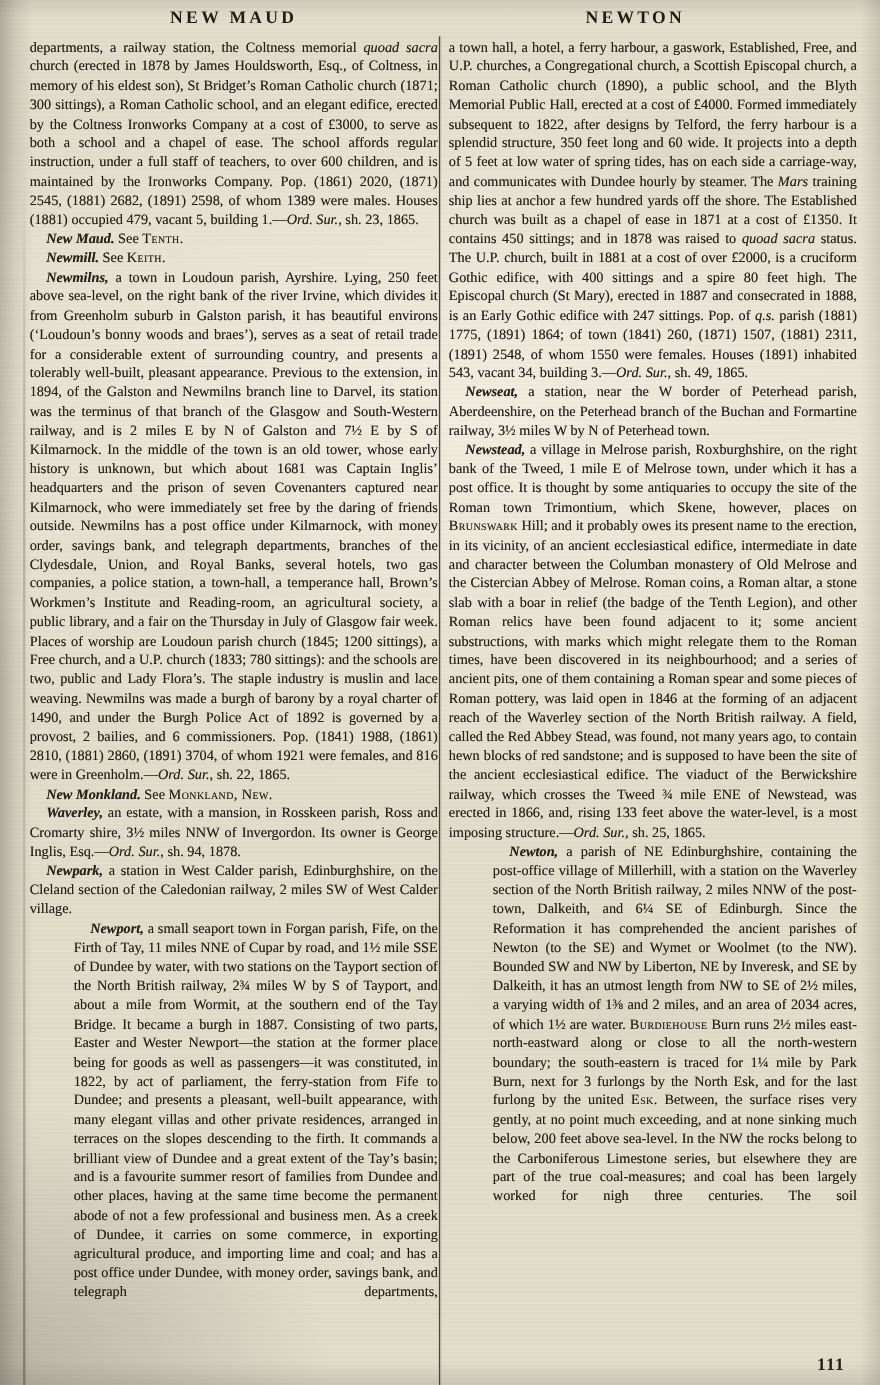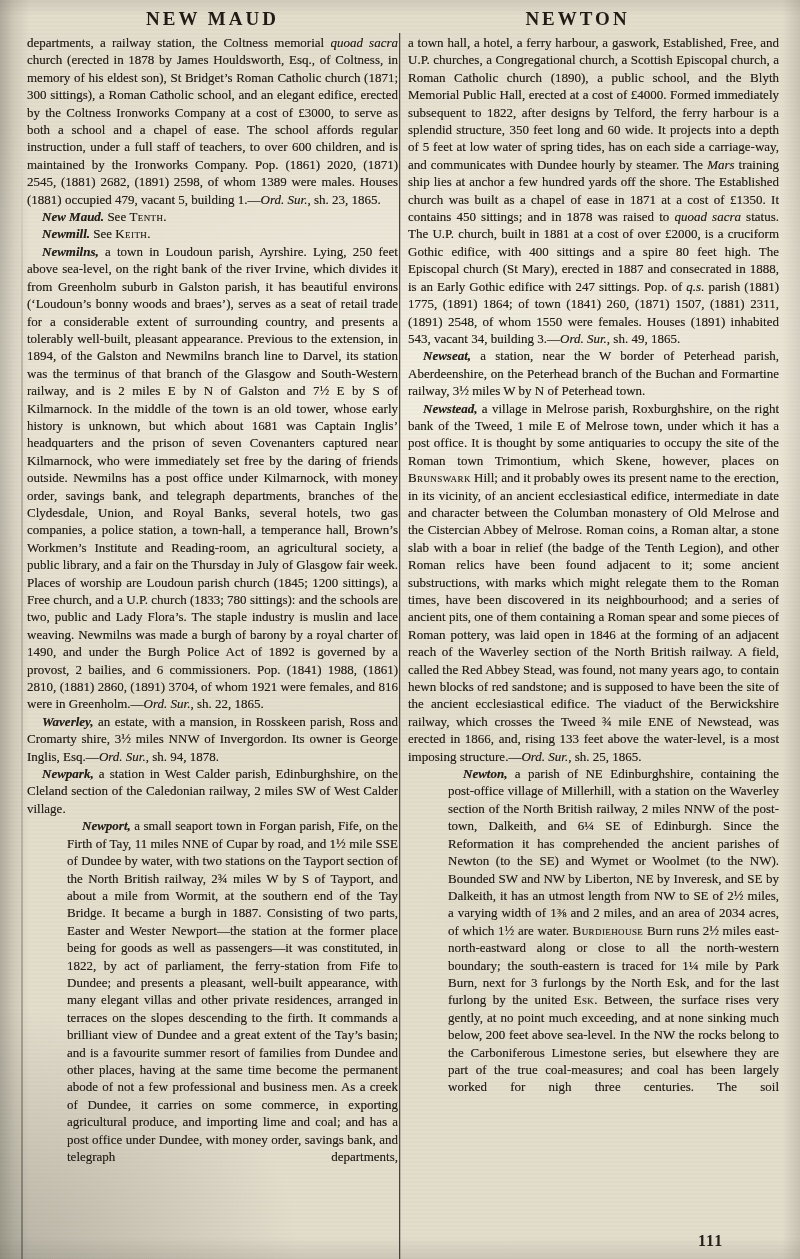--- a/index.html
+++ b/index.html
@@ -29,21 +29,21 @@
       radial-gradient(ellipse 220px 120px at 180px 520px, rgba(150,145,128,0.08), transparent 70%),
       radial-gradient(ellipse 200px 110px at 560px 900px, rgba(150,145,128,0.09), transparent 70%),
       repeating-linear-gradient(0deg, rgba(120,114,98,0.025) 0 2px, rgba(255,255,255,0.02) 2px 4px);
   }
   .gutter-line {
     position: absolute; left: 21px; top: 150px; bottom: 0; width: 2px;
     background: linear-gradient(180deg, rgba(70,66,56,0) 0%, rgba(70,66,56,0.30) 25%, rgba(70,66,56,0.18) 55%, rgba(60,56,48,0.45) 100%);
   }
   .running-head {
     position: absolute; top: 8px;
-    font-weight: bold; font-size: 19px; letter-spacing: 3px;
+    font-weight: bold; font-size: 16px; letter-spacing: 3px;
     text-align: center; color: #201b15;
   }
   .head-left  { left: 27px;  width: 371px; }
   .head-right { left: 392px; width: 371px; }
   .divider {
     position: absolute; left: 399px; top: 33px; bottom: 0; width: 1px;
     background: #46413a;
     box-shadow: 1px 0 0 rgba(70,65,58,0.25);
   }
   .col {
@@ -57,41 +57,42 @@
   .col-left  { left: 27px; }
   .col-right { left: 408px; }
   p.par { margin: 0; }
   p.ind { text-indent: 15px; }
   p.flush-last { text-align-last: justify; margin-left: 40px; }
   .b  { font-weight: bold; font-style: italic; }
   .i  { font-style: italic; }
   .sc { font-variant: small-caps; letter-spacing: 0.4px; }
   .page-number {
     position: absolute; left: 698px; top: 1232px; width: 70px;
-    text-align: left; font-weight: bold; font-size: 16px; letter-spacing: 1px;
+    text-align: right; font-weight: bold; font-size: 16px; letter-spacing: 1px;
     color: #241f19;
   }
 </style>
 </head>
 <body>
 
 <div class="page">
   <div class="grain"></div>
   <div class="gutter-line"></div>
 
   <div class="running-head head-left">NEW MAUD</div>
   <div class="running-head head-right">NEWTON</div>
 
   <div class="divider"></div>
 
   <div class="col col-left">
       <p class="par"><span>departments, a railway station, the Coltness memorial </span><span class="i">quoad sacra</span><span> church (erected in 1878 by James Houldsworth, Esq., of Coltness, in memory of his eldest son), St Bridget’s Roman Catholic church (1871; 300 sittings), a Roman Catholic school, and an elegant edifice, erected by the Coltness Ironworks Company at a cost of £3000, to serve as both a school and a chapel of ease.  The school affords regular instruction, under a full staff of teachers, to over 600 children, and is maintained by the Ironworks Company.  Pop. (1861) 2020, (1871) 2545, (1881) 2682, (1891) 2598, of whom 1389 were males.  Houses (1881) occupied 479, vacant 5, building 1.—</span><span class="i">Ord. Sur.</span><span>, sh. 23, 1865.</span></p>
       <p class="par ind"><span class="b">New Maud.</span><span>  See </span><span class="sc">Tenth</span><span>.</span></p>
       <p class="par ind"><span class="b">Newmill.</span><span>  See </span><span class="sc">Keith</span><span>.</span></p>
       <p class="par ind"><span class="b">Newmilns,</span><span> a town in Loudoun parish, Ayrshire. Lying, 250 feet above sea-level, on the right bank of the river Irvine, which divides it from Greenholm suburb in Galston parish, it has beautiful environs (‘Loudoun’s bonny woods and braes’), serves as a seat of retail trade for a considerable extent of surrounding country, and presents a tolerably well-built, pleasant appearance.  Previous to the extension, in 1894, of the Galston and Newmilns branch line to Darvel, its station was the terminus of that branch of the Glasgow and South-Western railway, and is 2 miles E by N of Galston and 7½ E by S of Kilmarnock.  In the middle of the town is an old tower, whose early history is unknown, but which about 1681 was Captain Inglis’ headquarters and the prison of seven Covenanters captured near Kilmarnock, who were immediately set free by the daring of friends outside.  Newmilns has a post office under Kilmarnock, with money order, savings bank, and telegraph departments, branches of the Clydesdale, Union, and Royal Banks, several hotels, two gas companies, a police station, a town-hall, a temperance hall, Brown’s Workmen’s Institute and Reading-room, an agricultural society, a public library, and a fair on the Thursday in July of Glasgow fair week.  Places of worship are Loudoun parish church (1845; 1200 sittings), a Free church, and a U.P. church (1833; 780 sittings): and the schools are two, public and Lady Flora’s.  The staple industry is muslin and lace weaving.  Newmilns was made a burgh of barony by a royal charter of 1490, and under the Burgh Police Act of 1892 is governed by a provost, 2 bailies, and 6 commissioners.  Pop. (1841) 1988, (1861) 2810, (1881) 2860, (1891) 3704, of whom 1921 were females, and 816 were in Greenholm.—</span><span class="i">Ord. Sur.</span><span>, sh. 22, 1865.</span></p>
+      <p class="par ind"><span class="b">New Monkland.</span><span>  See </span><span class="sc">Monkland, New</span><span>.</span></p>
       <p class="par ind"><span class="b">Waverley,</span><span> an estate, with a mansion, in Rosskeen parish, Ross and Cromarty shire, 3½ miles NNW of Invergordon.  Its owner is George Inglis, Esq.—</span><span class="i">Ord. Sur.</span><span>, sh. 94, 1878.</span></p>
       <p class="par ind"><span class="b">Newpark,</span><span> a station in West Calder parish, Edinburghshire, on the Cleland section of the Caledonian railway, 2 miles SW of West Calder village.</span></p>
       <p class="par ind flush-last"><span class="b">Newport,</span><span> a small seaport town in Forgan parish, Fife, on the Firth of Tay, 11 miles NNE of Cupar by road, and 1½ mile SSE of Dundee by water, with two stations on the Tayport section of the North British railway, 2¾ miles W by S of Tayport, and about a mile from Wormit, at the southern end of the Tay Bridge.  It became a burgh in 1887.  Consisting of two parts, Easter and Wester Newport—the station at the former place being for goods as well as passengers—it was constituted, in 1822, by act of parliament, the ferry-station from Fife to Dundee; and presents a pleasant, well-built appearance, with many elegant villas and other private residences, arranged in terraces on the slopes descending to the firth.  It commands a brilliant view of Dundee and a great extent of the Tay’s basin; and is a favourite summer resort of families from Dundee and other places, having at the same time become the permanent abode of not a few professional and business men.  As a creek of Dundee, it carries on some commerce, in exporting agricultural produce, and importing lime and coal; and has a post office under Dundee, with money order, savings bank, and telegraph departments,</span></p>
     </div>
 
   <div class="col col-right">
       <p class="par"><span>a town hall, a hotel, a ferry harbour, a gaswork, Established, Free, and U.P. churches, a Congregational church, a Scottish Episcopal church, a Roman Catholic church (1890), a public school, and the Blyth Memorial Public Hall, erected at a cost of £4000.  Formed immediately subsequent to 1822, after designs by Telford, the ferry harbour is a splendid structure, 350 feet long and 60 wide.  It projects into a depth of 5 feet at low water of spring tides, has on each side a carriage-way, and communicates with Dundee hourly by steamer. The </span><span class="i">Mars</span><span> training ship lies at anchor a few hundred yards off the shore.  The Established church was built as a chapel of ease in 1871 at a cost of £1350.  It contains 450 sittings; and in 1878 was raised to </span><span class="i">quoad sacra</span><span> status.  The U.P. church, built in 1881 at a cost of over £2000, is a cruciform Gothic edifice, with 400 sittings and a spire 80 feet high.  The Episcopal church (St Mary), erected in 1887 and consecrated in 1888, is an Early Gothic edifice with 247 sittings.  Pop. of </span><span class="i">q.s.</span><span> parish (1881) 1775, (1891) 1864; of town (1841) 260, (1871) 1507, (1881) 2311, (1891) 2548, of whom 1550 were females.  Houses (1891) inhabited 543, vacant 34, building 3.—</span><span class="i">Ord. Sur.</span><span>, sh. 49, 1865.</span></p>
       <p class="par ind"><span class="b">Newseat,</span><span> a station, near the W border of Peterhead parish, Aberdeenshire, on the Peterhead branch of the Buchan and Formartine railway, 3½ miles W by N of Peterhead town.</span></p>
       <p class="par ind"><span class="b">Newstead,</span><span> a village in Melrose parish, Roxburghshire, on the right bank of the Tweed, 1 mile E of Melrose town, under which it has a post office.  It is thought by some antiquaries to occupy the site of the Roman town Trimontium, which Skene, however, places on </span><span class="sc">Brunswark</span><span> Hill; and it probably owes its present name to the erection, in its vicinity, of an ancient ecclesiastical edifice, intermediate in date and character between the Columban monastery of Old Melrose and the Cistercian Abbey of Melrose.  Roman coins, a Roman altar, a stone slab with a boar in relief (the badge of the Tenth Legion), and other Roman relics have been found adjacent to it; some ancient substructions, with marks which might relegate them to the Roman times, have been discovered in its neighbourhood; and a series of ancient pits, one of them containing a Roman spear and some pieces of Roman pottery, was laid open in 1846 at the forming of an adjacent reach of the Waverley section of the North British railway.  A field, called the Red Abbey Stead, was found, not many years ago, to contain hewn blocks of red sandstone; and is supposed to have been the site of the ancient ecclesiastical edifice.  The viaduct of the Berwickshire railway, which crosses the Tweed ¾ mile ENE of Newstead, was erected in 1866, and, rising 133 feet above the water-level, is a most imposing structure.—</span><span class="i">Ord. Sur.</span><span>, sh. 25, 1865.</span></p>
       <p class="par ind flush-last"><span class="b">Newton,</span><span> a parish of NE Edinburghshire, containing the post-office village of Millerhill, with a station on the Waverley section of the North British railway, 2 miles NNW of the post-town, Dalkeith, and 6¼ SE of Edinburgh.  Since the Reformation it has comprehended the ancient parishes of Newton (to the SE) and Wymet or Woolmet (to the NW).  Bounded SW and NW by Liberton, NE by Inveresk, and SE by Dalkeith, it has an utmost length from NW to SE of 2½ miles, a varying width of 1⅜ and 2 miles, and an area of 2034 acres, of which 1½ are water.  </span><span class="sc">Burdiehouse</span><span> Burn runs 2½ miles east-north-eastward along or close to all the north-western boundary; the south-eastern is traced for 1¼ mile by Park Burn, next for 3 furlongs by the North Esk, and for the last furlong by the united </span><span class="sc">Esk</span><span>.  Between, the surface rises very gently, at no point much exceeding, and at none sinking much below, 200 feet above sea-level.  In the NW the rocks belong to the Carboniferous Limestone series, but elsewhere they are part of the true coal-measures; and coal has been largely worked for nigh three centuries.  The soil</span></p>

